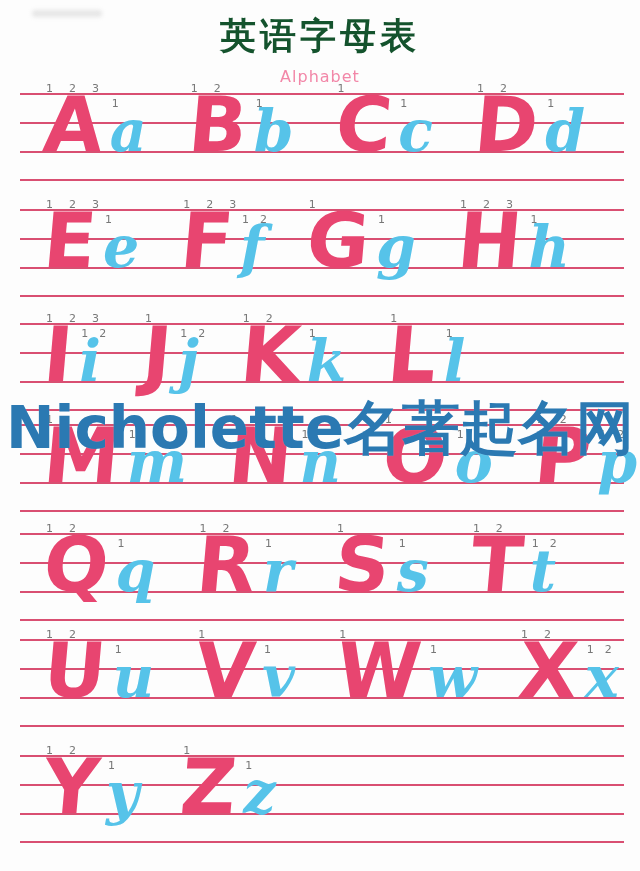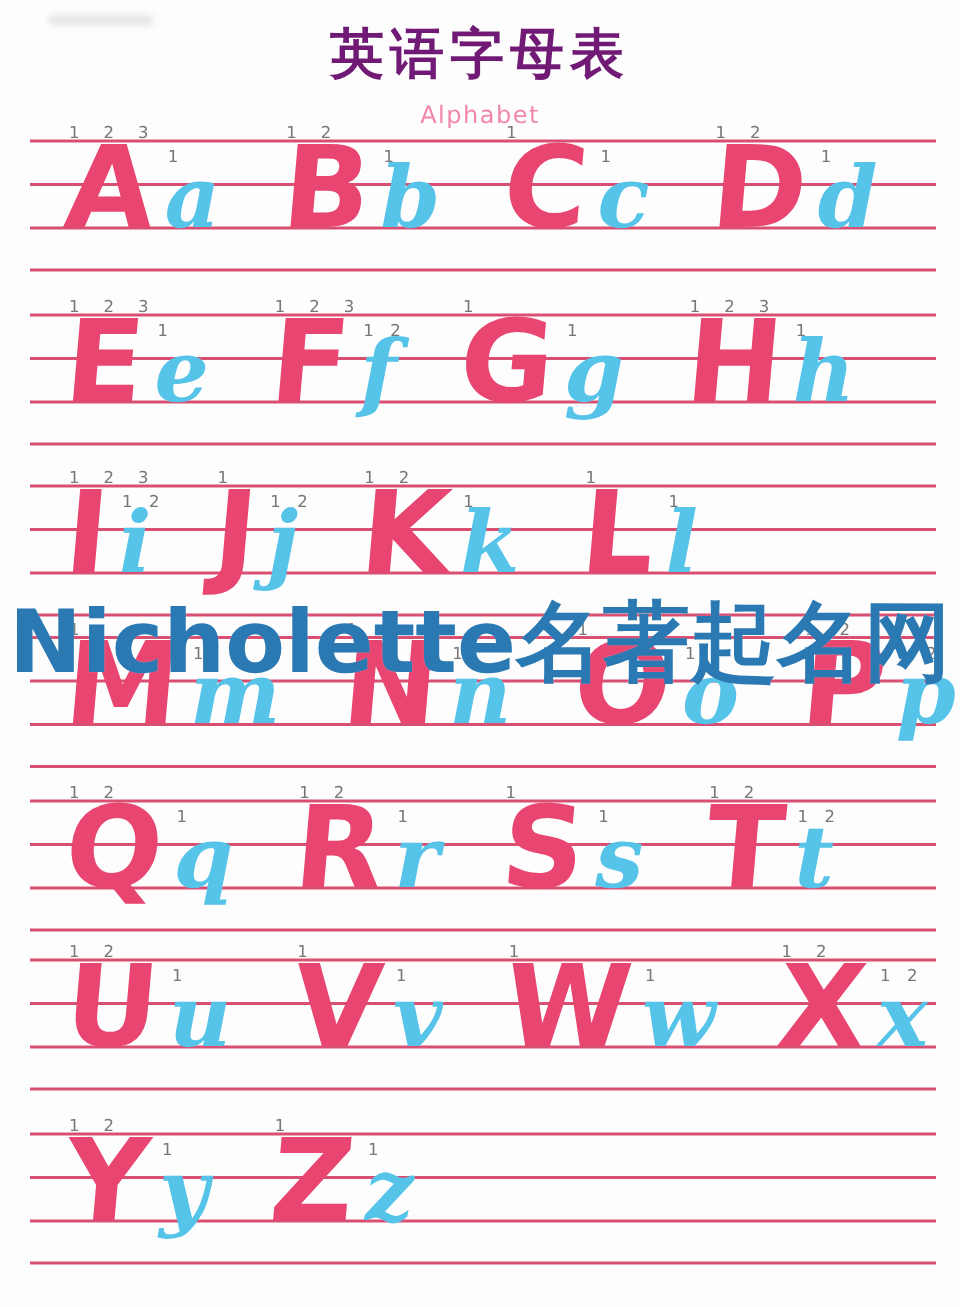--- a/index.html
+++ b/index.html
@@ -4,21 +4,21 @@
 <style>
   html,body{margin:0;padding:0;background:#e9e9e9;}
   #page{
     position:relative;width:640px;height:871px;margin:0 auto;
     background:#fdfdfd;overflow:hidden;
     font-family:"DejaVu Sans","Liberation Sans",sans-serif;
   }
   
   .header{position:absolute;top:12px;left:0;width:100%;text-align:center;z-index:3;}
   .title{
-    font-size:36px;font-weight:bold;letter-spacing:4px;color:#701a75;
+    font-size:36px;font-weight:bold;letter-spacing:4px;color:#14532d;
     font-family:"DejaVu Sans","Liberation Sans",sans-serif;
   }
   .subtitle{margin-top:6px;font-size:16px;color:#f287a8;letter-spacing:1px;}
   .smudge{position:absolute;left:32px;top:10px;width:70px;height:7px;
     background:#bbb;opacity:.35;filter:blur(2px);border-radius:3px;}
   
   .row{position:absolute;left:0;width:100%;height:88px;}
   .guide{
     position:absolute;left:20px;right:16px;top:0;height:88px;
     background:

